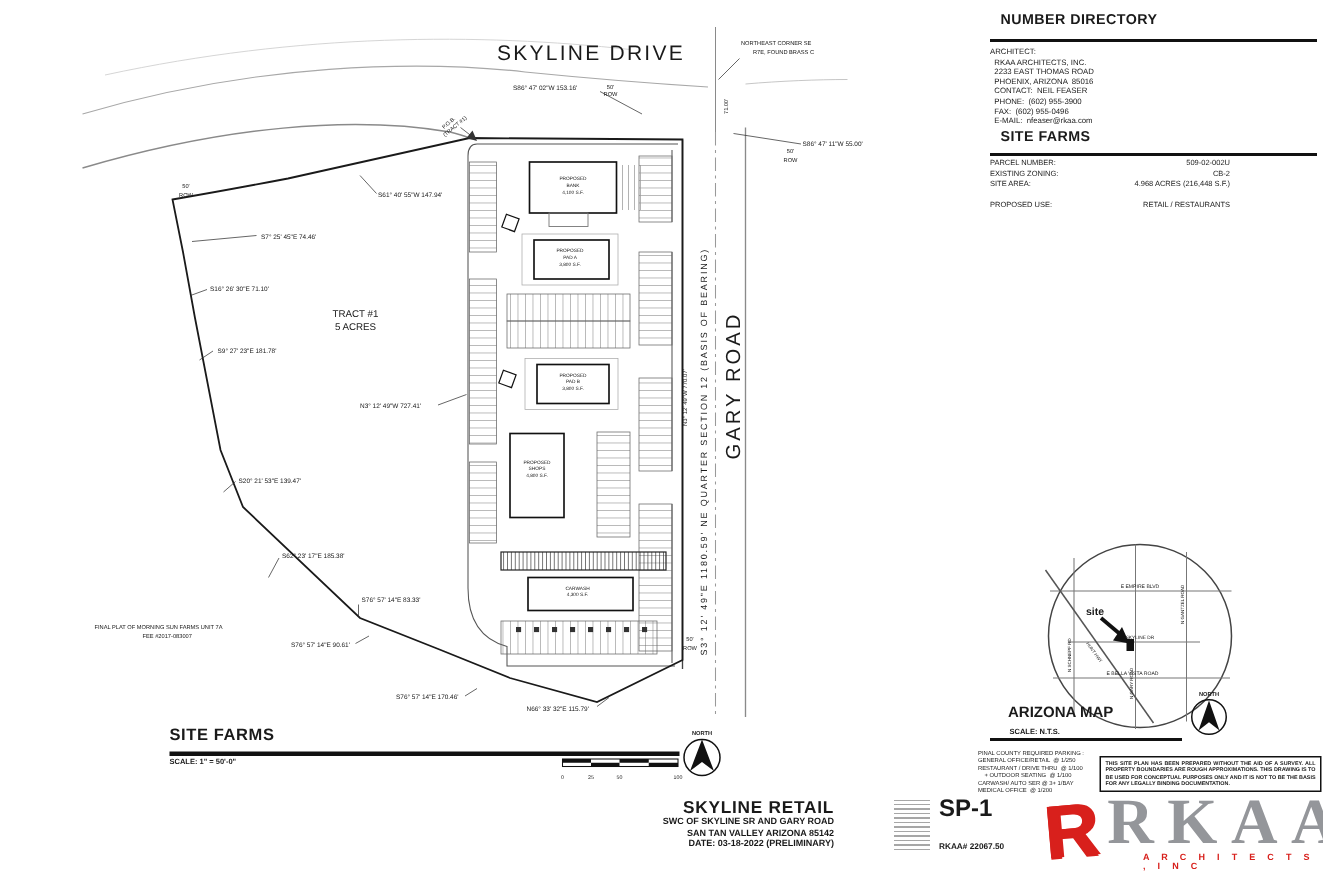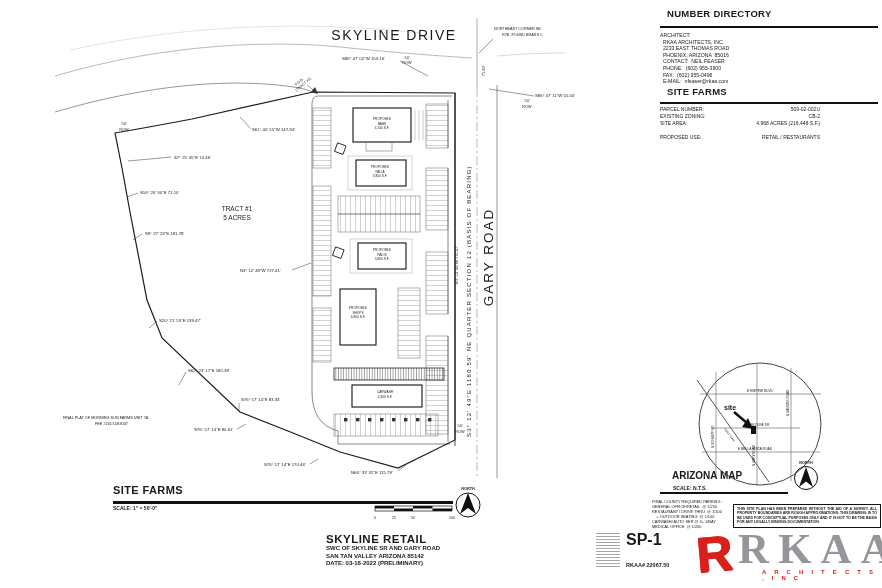--- a/index.html
+++ b/index.html
@@ -13,21 +13,21 @@
   .pd-lines{font-size:5.2px;line-height:6.6px;white-space:pre;}
   .sd-rows{width:160px;font-size:5px;line-height:7px;}
   .sd-row{display:flex;justify-content:space-between;}
   .sd-row.gap{margin-top:7px;}
   .vic-heading{font-weight:bold;font-size:10px;}
   .small-scale{font-size:5px;font-weight:bold;}
   .parking-notes{font-size:3.9px;line-height:5.1px;white-space:pre;}
   .disclaimer{width:140px;border:1.5px solid #111;padding:2px 3px;font-size:3.6px;line-height:4.4px;
               text-align:justify;font-weight:bold;color:#222;}
   
-  .tb-center{width:230px;text-align:left;}
+  .tb-center{width:230px;text-align:right;}
   .tb-project{font-size:11.5px;font-weight:bold;letter-spacing:.5px;}
   .tb-line{font-size:6px;line-height:7.5px;font-weight:bold;}
   .sheet-no{font-size:16px;font-weight:bold;}
   .job-no{font-size:5.5px;font-weight:bold;}
   .microtext{width:24px;height:34px;opacity:.65;
      background:repeating-linear-gradient(#777 0 1px,transparent 1px 3px);}
   
   .sp-title{font-size:11px;font-weight:bold;letter-spacing:.4px;}
   .sp-scale{font-size:5px;font-weight:bold;}
   

